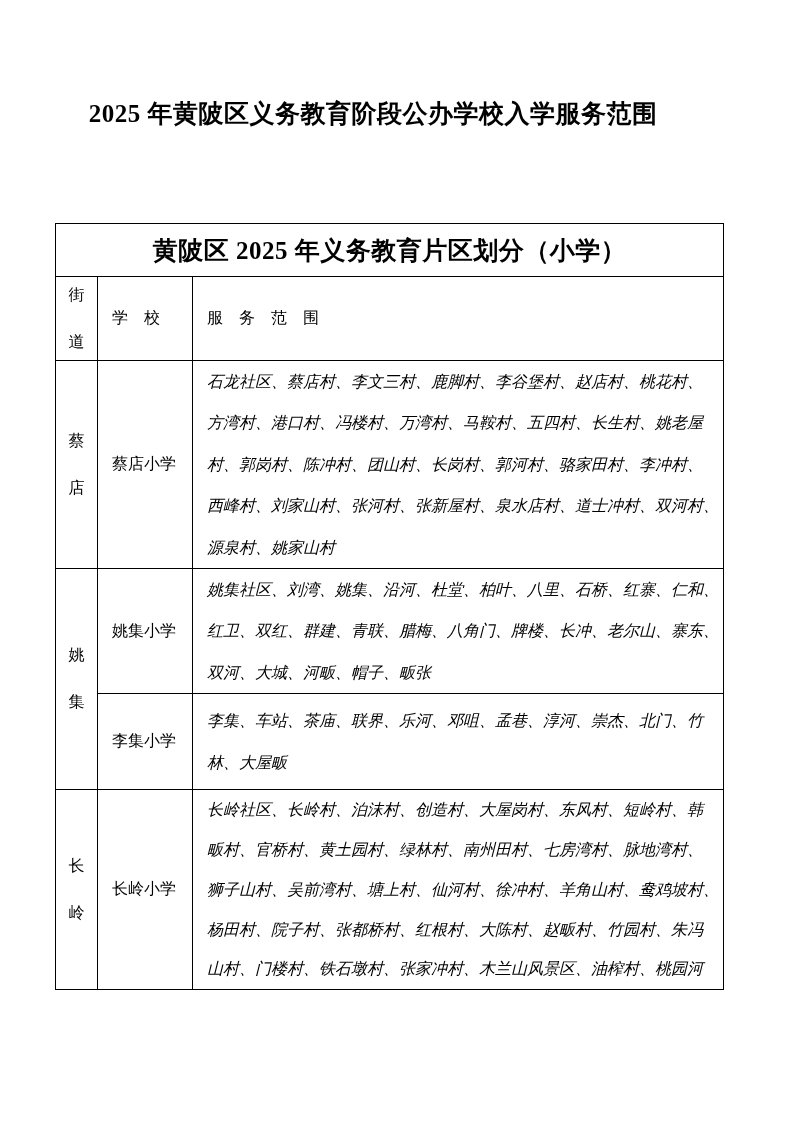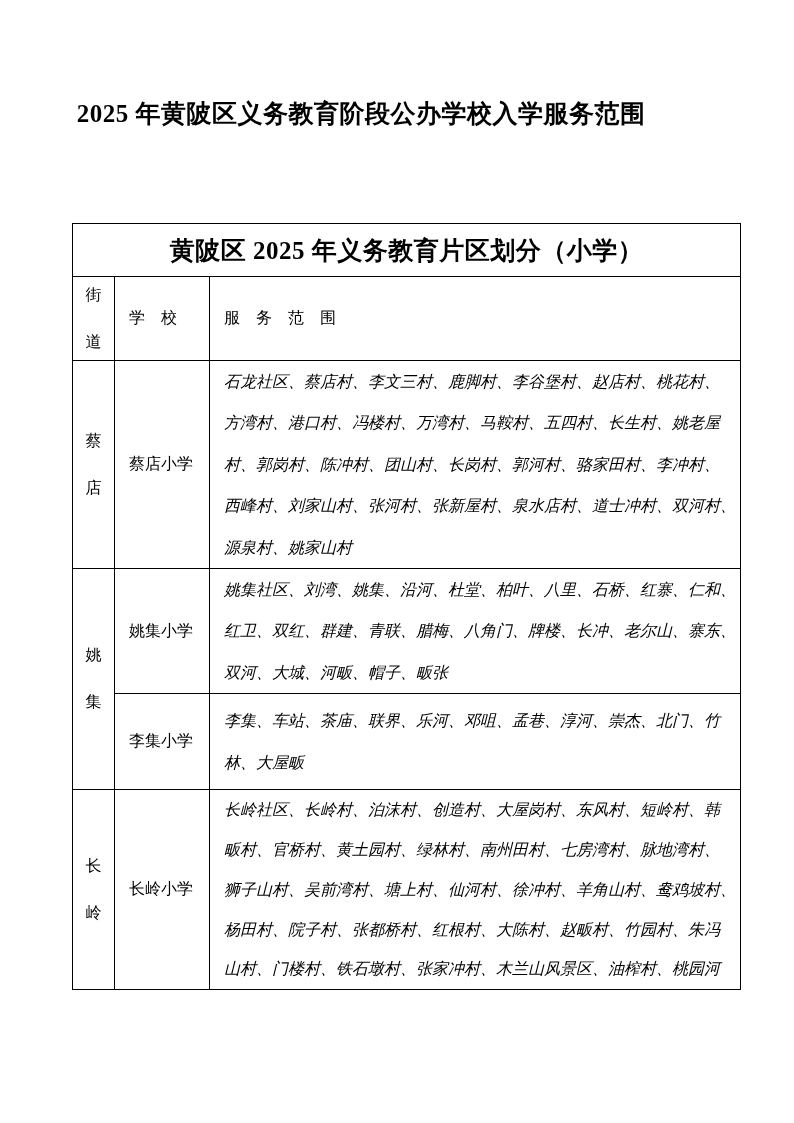--- a/index.html
+++ b/index.html
@@ -8,32 +8,32 @@
     height: 1123px;
     background: #ffffff;
     color: #000000;
     font-family: "Liberation Serif", "DejaVu Serif", serif;
     position: relative;
     overflow: hidden;
   }
   .doc-title {
     position: absolute;
     top: 91px;
-    left: 0;
+    left: 12px;
     width: 722px;
     text-align: center;
     font-weight: bold;
     font-size: 25px;
     line-height: 45px;
     letter-spacing: 0.5px;
   }
   table.zone-table {
     position: absolute;
     top: 223px;
-    left: 72px;
+    left: 55px;
     width: 668px;
     border-collapse: collapse;
     table-layout: fixed;
     border-radius: 8px;
   }
   .zone-table td {
     border: 1px solid #000000;
     padding: 0;
     vertical-align: middle;
     font-size: 16px;

